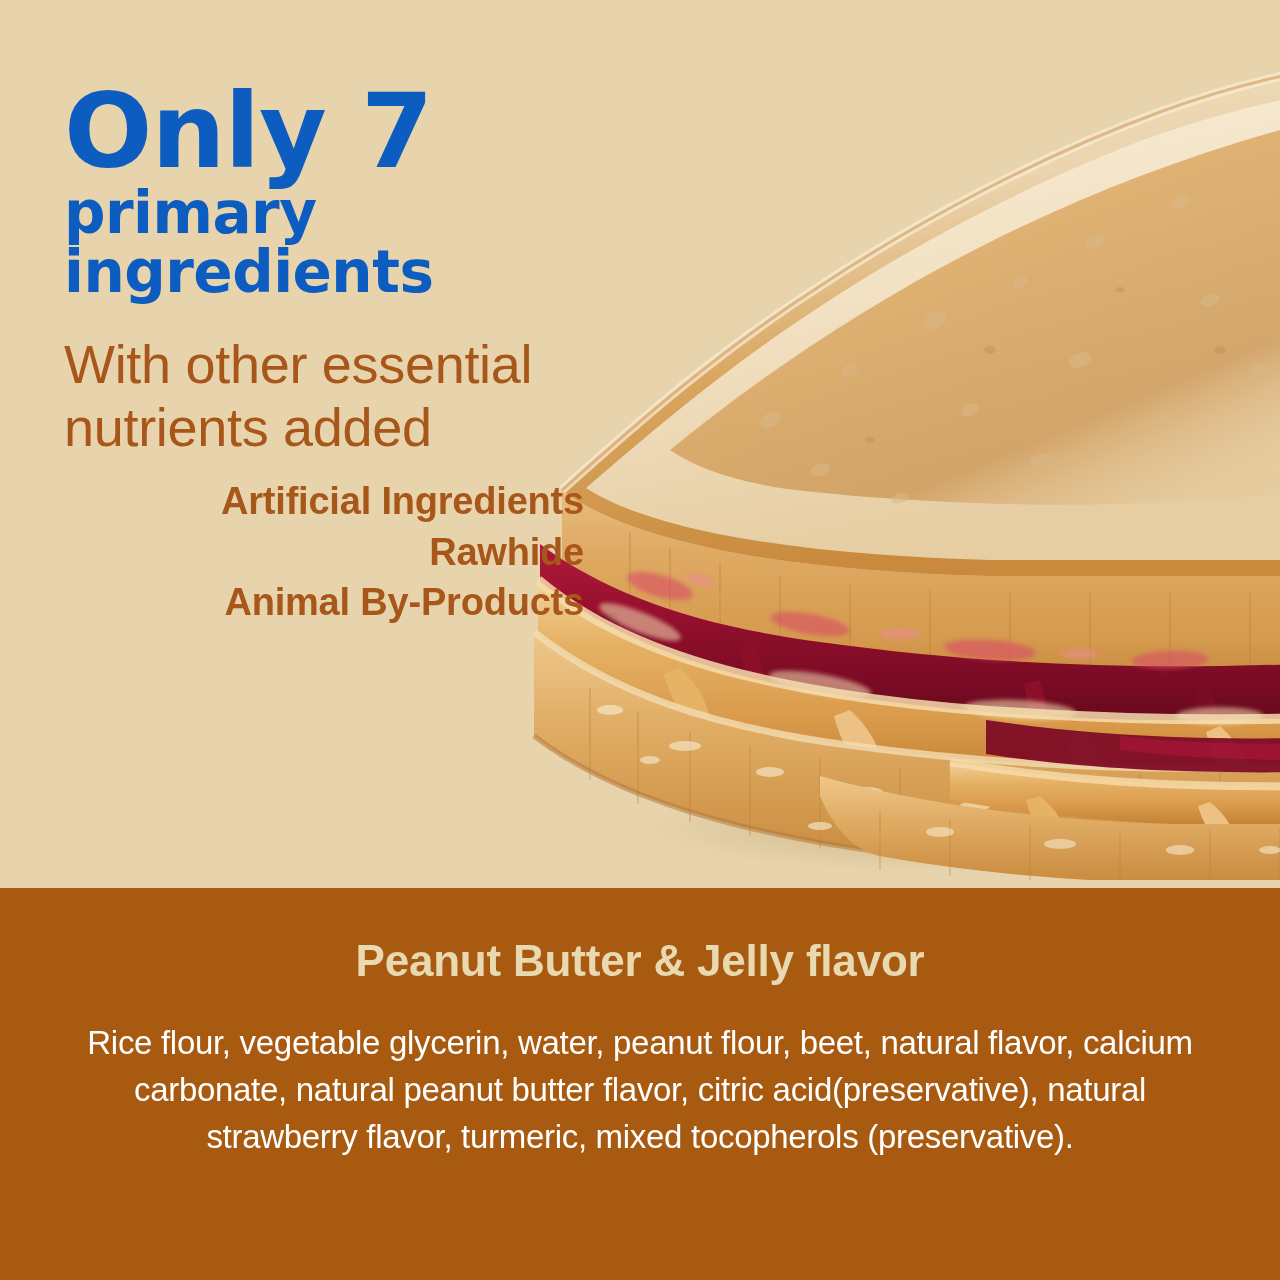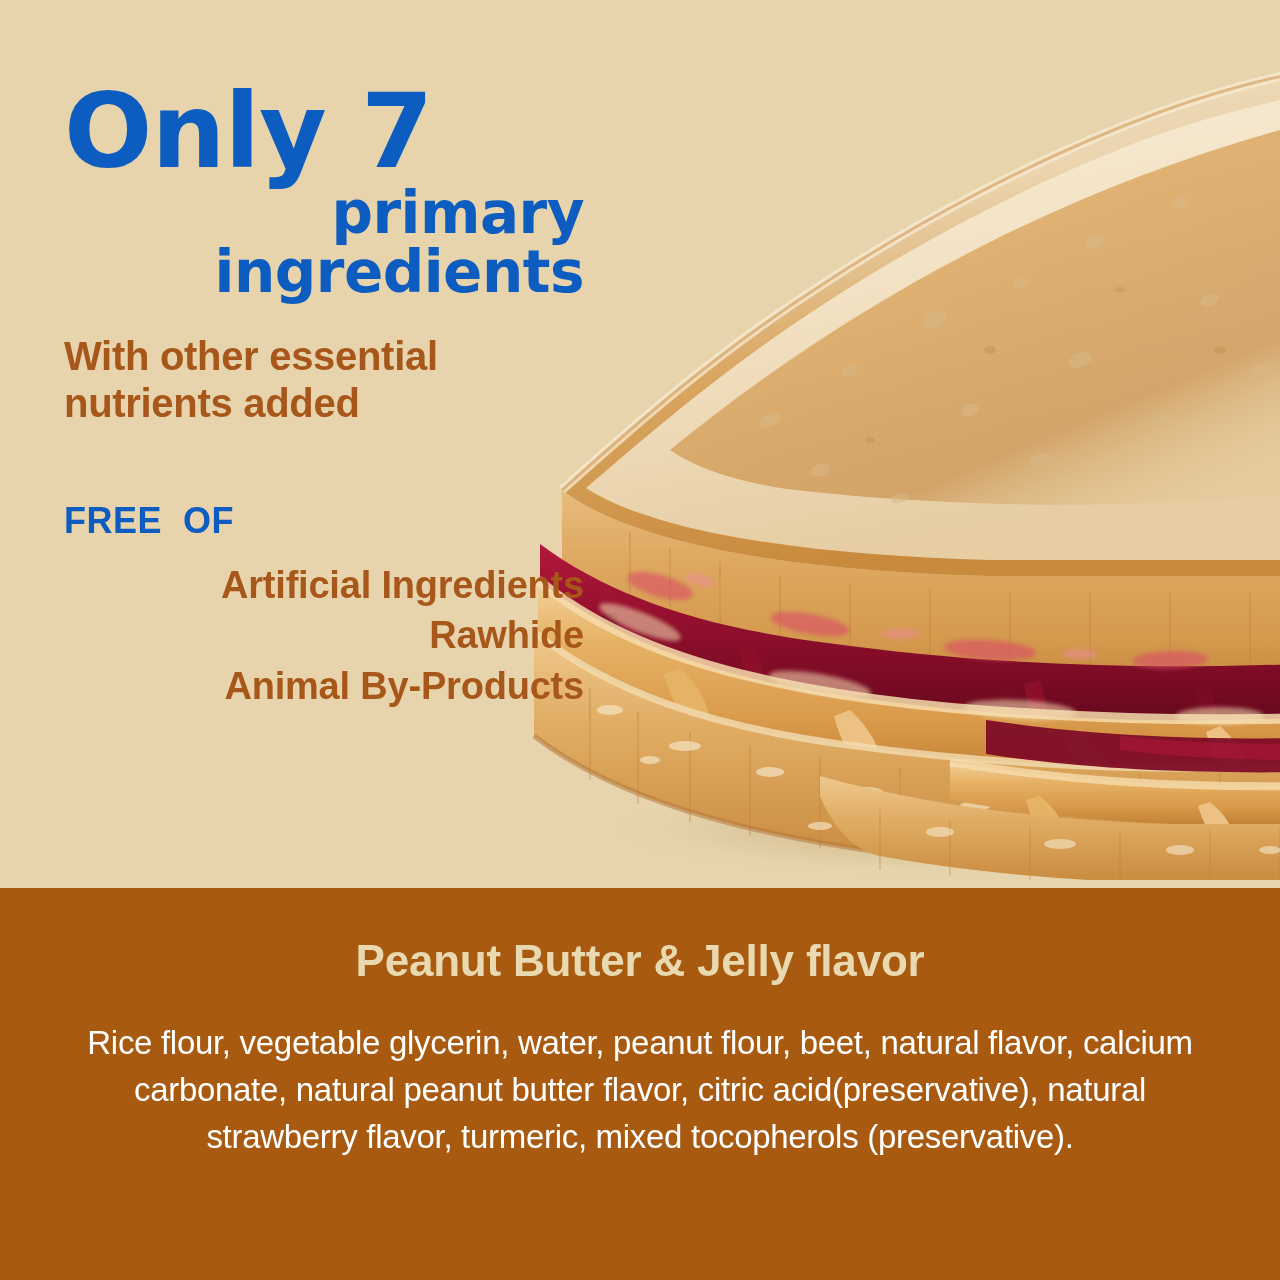--- a/index.html
+++ b/index.html
@@ -39,29 +39,28 @@
     white-space:nowrap;
   }
   .headline-sub{
     font-family:"DejaVu Sans", sans-serif;
     font-weight:bold;
     font-size:58px;
     line-height:1.03;
     letter-spacing:-0.5px;
     color:#0D5CBF;
     margin:4px 0 16px 0;
-    text-align:right;
   }
   .headline-sub div{white-space:nowrap;}
 
   .subcopy{
     margin-top:30px;
     font-family:"Liberation Sans", sans-serif;
-    font-weight:bold;
-    font-size:40px;
+    font-weight:normal;
+    font-size:54px;
     line-height:1.16;
     color:#A8571A;
     letter-spacing:-0.3px;
   }
   .subcopy div{white-space:nowrap;}
 
   .free-of{
     margin-top:74px;
     font-family:"Liberation Sans", sans-serif;
     font-weight:bold;
@@ -354,21 +353,20 @@
       <div class="headline-sub">
         <div>primary</div>
         <div>ingredients</div>
       </div>
 
       <div class="subcopy">
         <div>With other essential</div>
         <div>nutrients added</div>
       </div>
 
-      <div class="free-of">FREE  OF</div>
       <div class="free-list">
         <div>Artificial Ingredients</div>
         <div>Rawhide</div>
         <div>Animal By-Products</div>
       </div>
     </div>
   </div>
 
   <div class="bottom-panel">
     <div class="flavor-title">Peanut Butter &amp; Jelly flavor</div>

